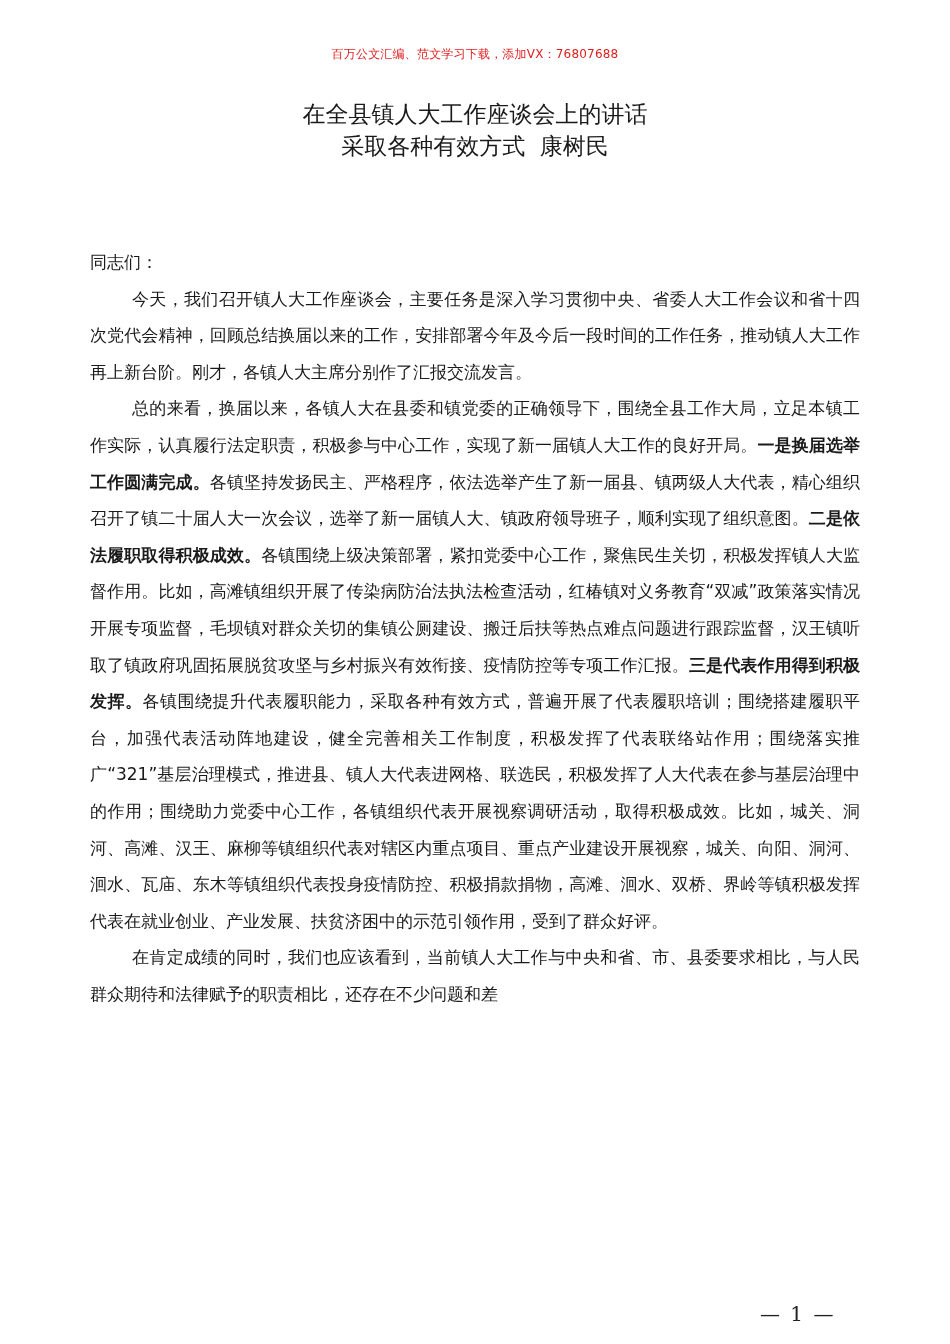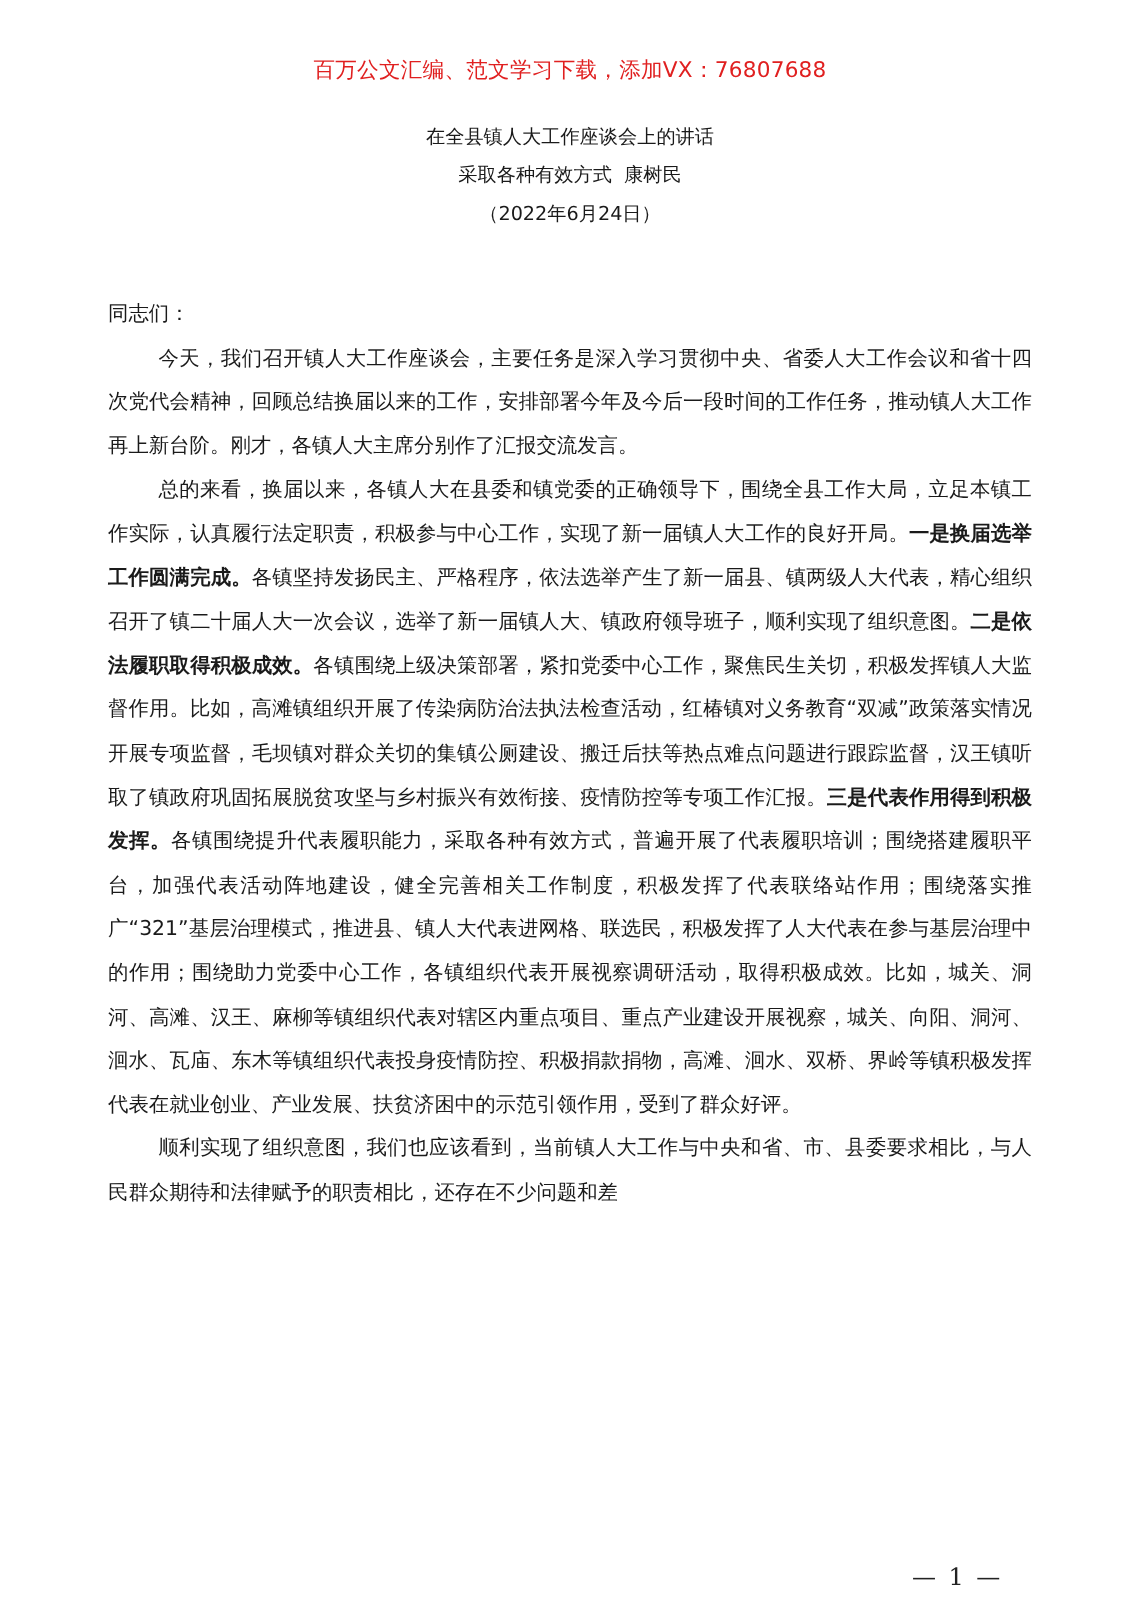--- a/index.html
+++ b/index.html
@@ -1,46 +1,45 @@
 <!DOCTYPE html>
 <html><head>
 <meta charset="utf-8">
 <style>
   html, body { margin: 0; padding: 0; background: #ffffff; }
   body { width: 950px; height: 1344px; position: relative; overflow: hidden;
          font-family: "DejaVu Sans", "Liberation Sans", sans-serif; color: #1a1a1a; }
   .header-note { position: absolute; top: 46px; left: 0; width: 950px; text-align: center;
-                 font-size: 18px; color: #e02020; letter-spacing: 0.2px; }
+                 font-size: 12px; color: #e02020; letter-spacing: 0.2px; }
   .title-block { position: absolute; top: 98px; left: 0; width: 950px; text-align: center;
-                 font-size: 16px; line-height: 32px; }
+                 font-size: 23px; line-height: 32px; }
   .content { position: absolute; top: 244px; left: 90px; width: 770px;
              font-size: 17px; line-height: 36.6px; text-align: justify; }
   .content p { margin: 0; }
   .content p.indent { text-indent: 42px; }
   .content b { font-weight: bold; }
   .page-num { position: absolute; top: 1302px; left: 760px; font-family: "DejaVu Serif", serif;
               font-size: 20px; color: #222; letter-spacing: 2px; }
 </style>
 </head>
 <body>
 
 <div class="header-note">百万公文汇编、范文学习下载，添加VX：76807688</div>
 
 <div class="title-block">
   <div>在全县镇人大工作座谈会上的讲话</div>
   <div style="white-space:pre;">采取各种有效方式  康树民</div>
-  <div>（2022年6月24日）</div>
 </div>
 
 <div class="content">
   <p>同志们：</p>
   <p class="indent">
     <span>今天，我们召开镇人大工作座谈会，主要任务是深入学习贯彻中央、省委人大工作会议和省十四次党代会精神，回顾总结换届以来的工作，安排部署今年及今后一段时间的工作任务，推动镇人大工作再上新台阶。刚才，各镇人大主席分别作了汇报交流发言。</span>
   </p>
   <p class="indent">
     <span>总的来看，换届以来，各镇人大在县委和镇党委的正确领导下，围绕全县工作大局，立足本镇工作实际，认真履行法定职责，积极参与中心工作，实现了新一届镇人大工作的良好开局。</span><b>一是换届选举工作圆满完成。</b><span>各镇坚持发扬民主、严格程序，依法选举产生了新一届县、镇两级人大代表，精心组织召开了镇二十届人大一次会议，选举了新一届镇人大、镇政府领导班子，顺利实现了组织意图。</span><b>二是依法履职取得积极成效。</b><span>各镇围绕上级决策部署，紧扣党委中心工作，聚焦民生关切，积极发挥镇人大监督作用。比如，高滩镇组织开展了传染病防治法执法检查活动，红椿镇对义务教育“双减”政策落实情况开展专项监督，毛坝镇对群众关切的集镇公厕建设、搬迁后扶等热点难点问题进行跟踪监督，汉王镇听取了镇政府巩固拓展脱贫攻坚与乡村振兴有效衔接、疫情防控等专项工作汇报。</span><b>三是代表作用得到积极发挥。</b><span>各镇围绕提升代表履职能力，采取各种有效方式，普遍开展了代表履职培训；围绕搭建履职平台，加强代表活动阵地建设，健全完善相关工作制度，积极发挥了代表联络站作用；围绕落实推广“321”基层治理模式，推进县、镇人大代表进网格、联选民，积极发挥了人大代表在参与基层治理中的作用；围绕助力党委中心工作，各镇组织代表开展视察调研活动，取得积极成效。比如，城关、洞河、高滩、汉王、麻柳等镇组织代表对辖区内重点项目、重点产业建设开展视察，城关、向阳、洞河、洄水、瓦庙、东木等镇组织代表投身疫情防控、积极捐款捐物，高滩、洄水、双桥、界岭等镇积极发挥代表在就业创业、产业发展、扶贫济困中的示范引领作用，受到了群众好评。</span>
   </p>
   <p class="indent">
-    <span>顺利实现了组织意图，我们也应该看到，当前镇人大工作与中央和省、市、县委要求相比，与人民群众期待和法律赋予的职责相比，还存在不少问题和差</span>
+    <span>在肯定成绩的同时，我们也应该看到，当前镇人大工作与中央和省、市、县委要求相比，与人民群众期待和法律赋予的职责相比，还存在不少问题和差</span>
   </p>
 </div>
 
 <div class="page-num">— 1 —</div>
 
 </body></html>

